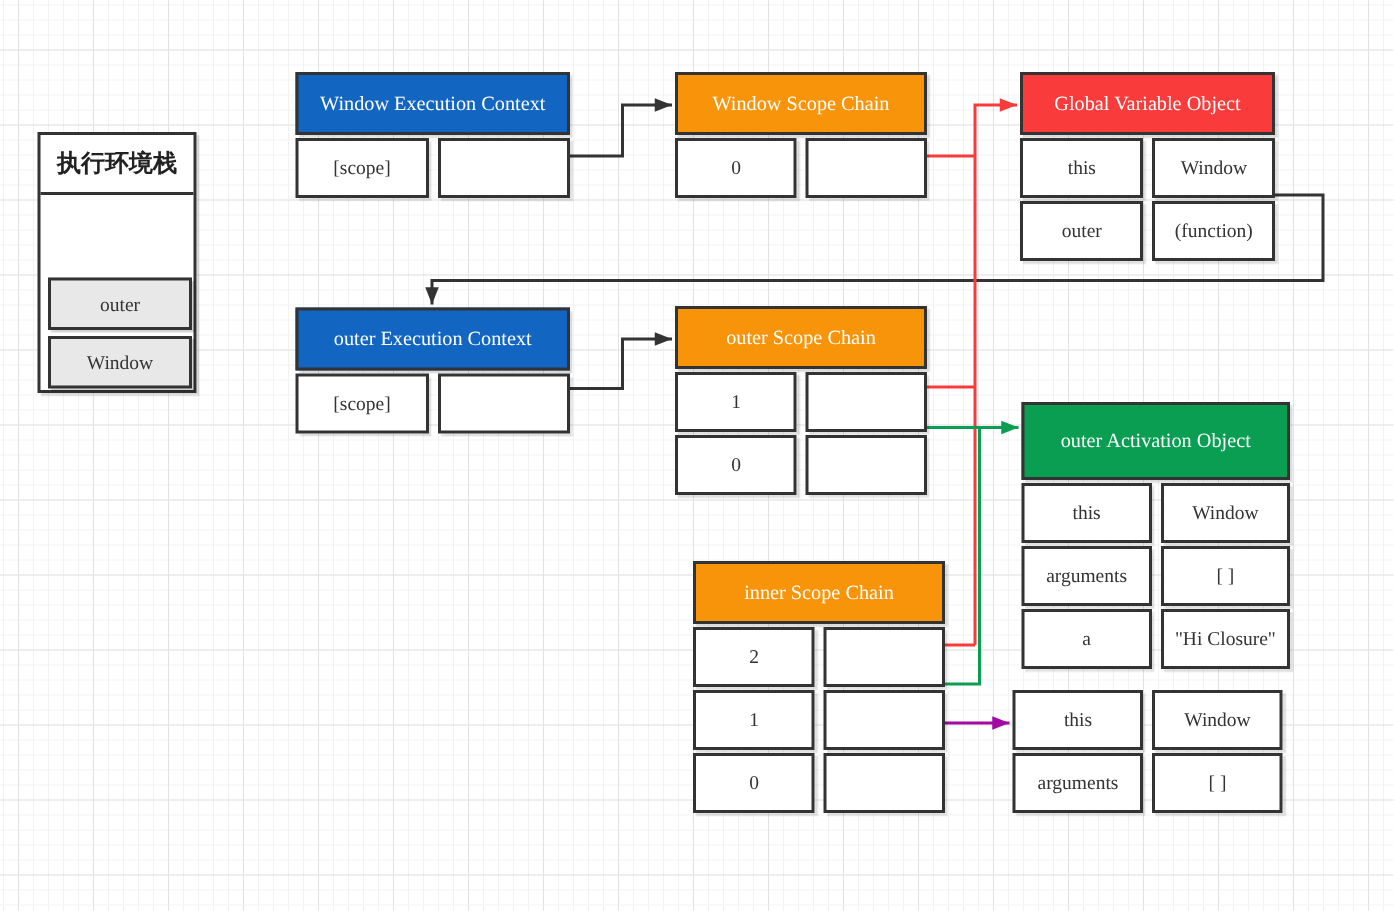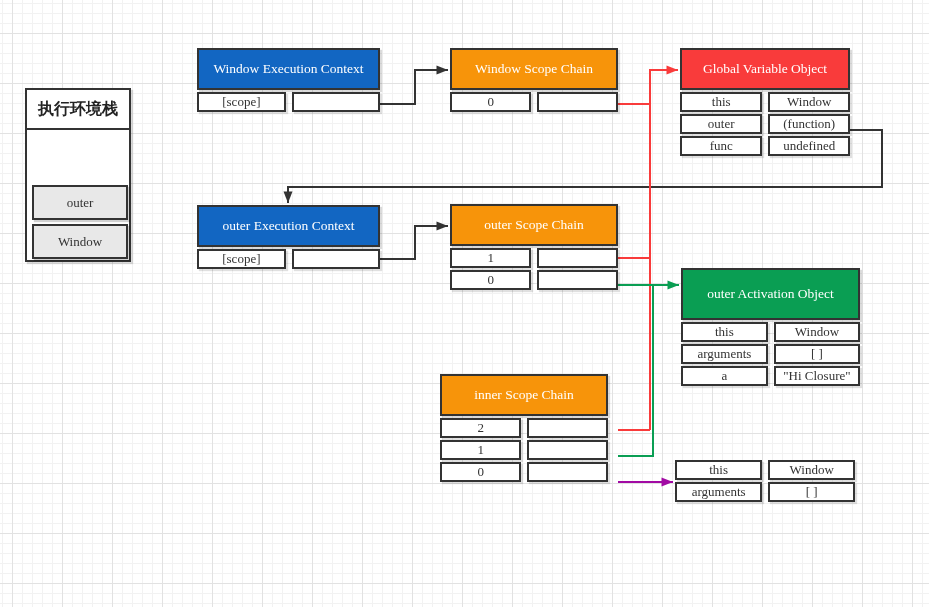--- a/index.html
+++ b/index.html
@@ -35,21 +35,21 @@
     box-shadow: 2px 2px 1px rgba(0,0,0,0.14);
     flex: none;
   }
   .hdr.h38 { height: 52px; }
   .hdr.h40 { height: 40px; }
   .hdr-blue   { background: var(--c-blue,   #1266c2); }
   .hdr-orange { background: var(--c-orange, #f7940a); }
   .hdr-red    { background: var(--c-red,    #f93b3b); }
   .hdr-green  { background: var(--c-green,  #0a9e53); }
   .hdr-purple { background: var(--c-purple, #a10aa3); }
-  .row { display: flex; gap: 6px; height: 20px; flex: none; }
+  .row { display: flex; gap: 6px; height: 40px; flex: none; }
   .cell {
     background: #fff;
     border: 2px solid var(--c-line, #333);
     display: flex;
     align-items: center;
     justify-content: center;
     font-size: 13px;
     box-shadow: 2px 2px 1px rgba(0,0,0,0.12);
     overflow: hidden;
     white-space: nowrap;
@@ -156,24 +156,20 @@
 <div class="box" style="left:680px;top:48px;width:170px">
   <div class="hdr hdr-red">Global Variable Object</div>
   <div class="row">
     <div class="cell key">this</div>
     <div class="cell val">Window</div>
   </div>
   <div class="row">
     <div class="cell key">outer</div>
     <div class="cell val">(function)</div>
   </div>
-  <div class="row">
-    <div class="cell key">func</div>
-    <div class="cell val">undefined</div>
-  </div>
 </div>
 
 <div class="box" style="left:197px;top:205px;width:183px">
   <div class="hdr hdr-blue">outer Execution Context</div>
   <div class="row">
     <div class="cell key">[scope]</div>
     <div class="cell val"></div>
   </div>
 </div>
 
@@ -198,21 +194,21 @@
   <div class="row">
     <div class="cell key">arguments</div>
     <div class="cell val">[ ]</div>
   </div>
   <div class="row">
     <div class="cell key">a</div>
     <div class="cell val">"Hi Closure"</div>
   </div>
 </div>
 
-<div class="box" style="left:440px;top:374px;width:168px">
+<div class="box" style="left:462px;top:374px;width:168px">
   <div class="hdr hdr-orange">inner Scope Chain</div>
   <div class="row">
     <div class="cell key">2</div>
     <div class="cell val"></div>
   </div>
   <div class="row">
     <div class="cell key">1</div>
     <div class="cell val"></div>
   </div>
   <div class="row">

